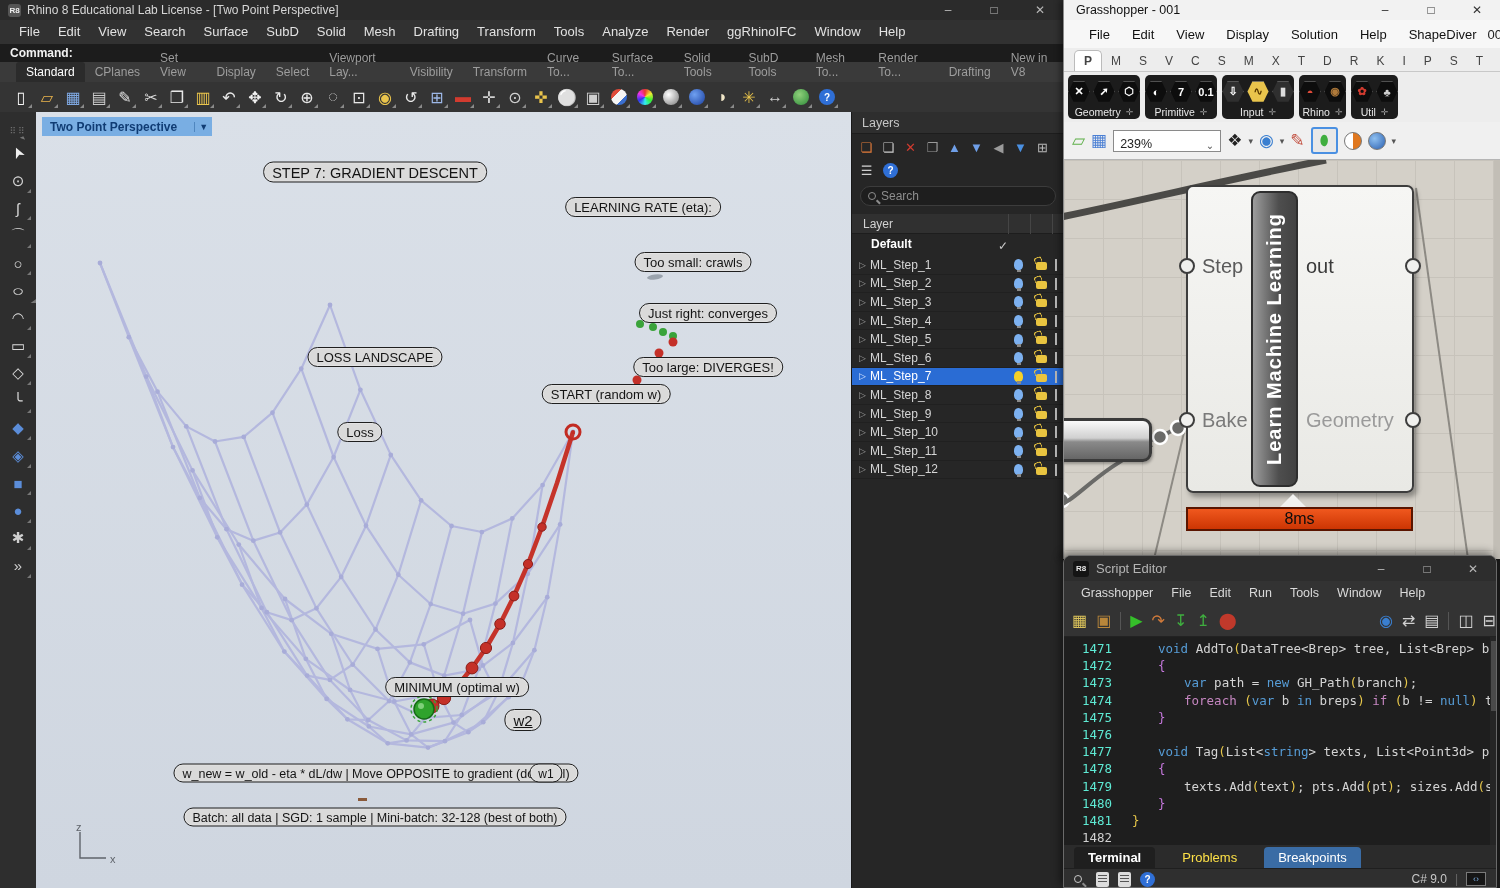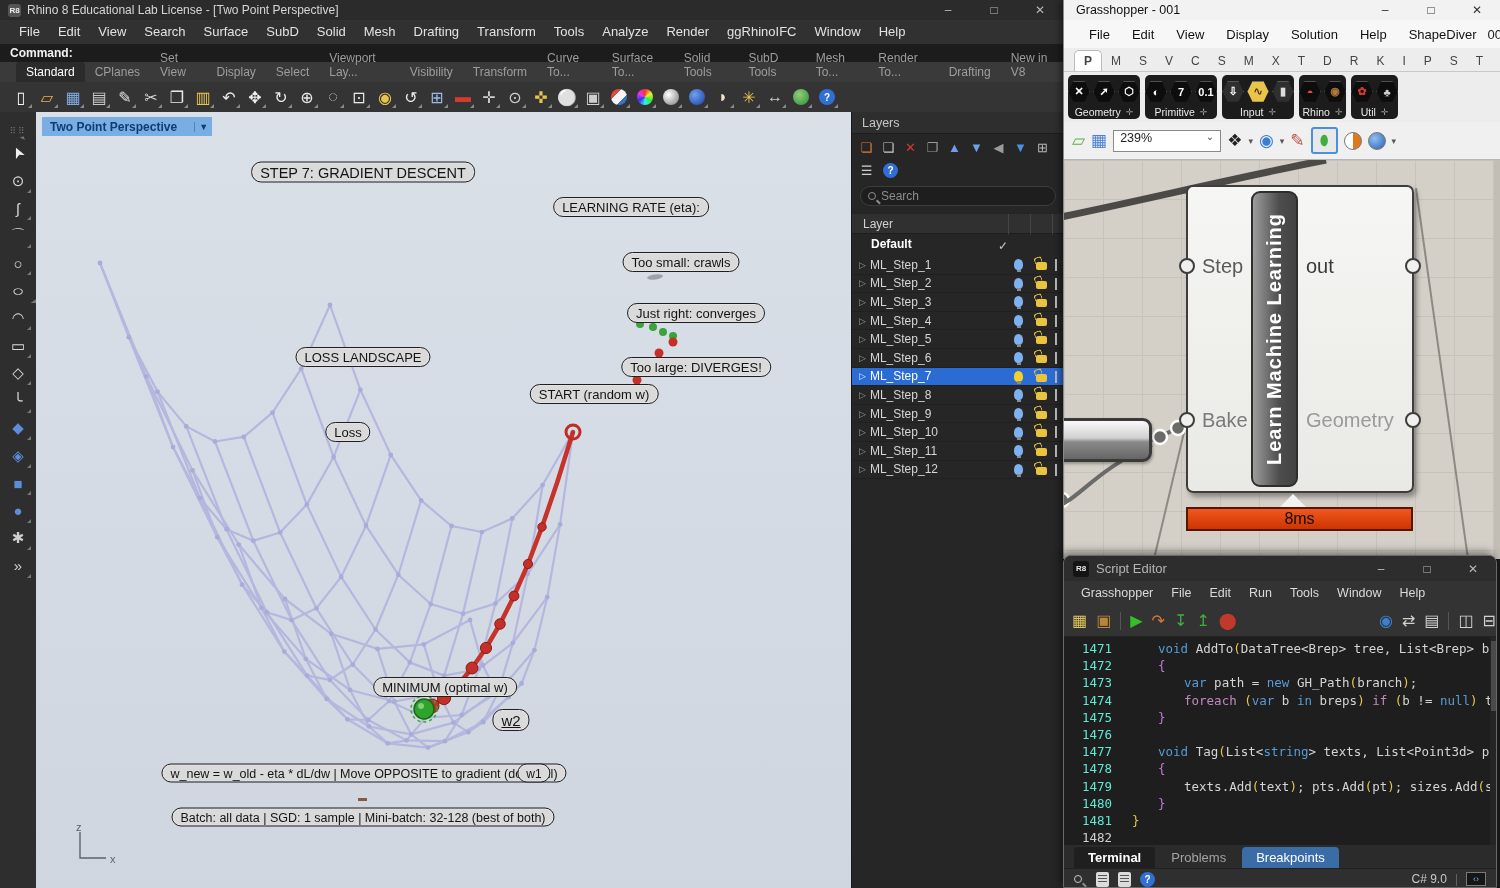--- a/index.html
+++ b/index.html
@@ -45,21 +45,21 @@
   
   #viewport { left:36px; top:112px; width:815px; height:776px;
     background:linear-gradient(#dae0e8,#cfd6e0); overflow:hidden; }
   #vp-title { left:6px; top:5px; height:19px; background:#79aee3; display:flex;
     align-items:center; padding:0 4px 0 8px;gap:11px; }
   #vp-title span { color:#103c74; font-size:12px; font-weight:bold; }
   #vp-title .dd { margin-left:6px; border-left:1px solid #4f86bf; padding-left:4px;
     color:#103c74; font-size:9px; }
   .pill { position:absolute; transform:translate(-50%,-50%); background:#dadada;
     border:1.6px solid #1f1f1f; border-radius:10px; padding:1.5px 8px; color:#141414;
-    white-space:nowrap; box-shadow:0 0 0 1px rgba(255,255,255,.25) inset; }
+    white-space:nowrap; box-shadow:0 0 0 1px rgba(255,255,255,.25) inset;margin-left:12px; }
   #vp-svg { left:0; top:0; }
   #vp-axis { left:36px; top:710px; width:60px; height:55px; color:#5f646b; font-size:11px; }
 
   
   #layers-panel { left:851px; top:112px; width:212px; height:776px; background:#262626;
     border-left:1px solid #191919; }
   #layers-title { left:0; top:0; width:100%; height:22px; background:#2e2e2e;
     color:#c6c6c6; font-size:12.5px; line-height:22px; padding-left:10px;
     border-bottom:1px solid #1d1d1d; }
   #layers-toolbar { left:6px; top:24px; width:200px; height:22px; display:flex; gap:5px; align-items:center; }
@@ -117,21 +117,21 @@
   .hex { width:22px; height:22px; background:#0d0d0d; color:#fff; font-weight:bold;
     display:flex; align-items:center; justify-content:center; font-size:11px;
     clip-path:polygon(25% 3%,75% 3%,98% 50%,75% 97%,25% 97%,2% 50%);
     border:1px solid #666; }
   .glabel { color:#e8e8e8; font-size:10.5px; line-height:14px; display:flex; align-items:center; gap:5px; }
   .glabel .plus { color:#9a9a9a; font-size:9px; }
   #gh-canvastb { left:0; top:122px; width:100%; height:38px; background:#f0f0f0;
     border-bottom:1px solid #b5b5b5; display:flex; align-items:center; padding-left:8px; gap:6px; }
   .cicon { font-size:17px; }
   #gh-zoom { width:108px; height:22px; background:#fff; border:1px solid #8a8a8a;
-    display:flex; align-items:flex-start; font-size:12.5px; color:#222; padding:0 6px; }
+    display:flex; align-items:flex-end; font-size:12.5px; color:#222; padding:0 6px; }
   #gh-zoom .dd { margin-left:auto; color:#555; font-size:10px; }
   .sel-box { width:27px; height:27px; border:2px solid #4a90e2; border-radius:3px;
     display:flex; align-items:center; justify-content:center; background:#e8e8e8; }
   #gh-canvas { left:0; top:160px; width:437px; height:399px; background:#d4d0c8;
     background-image:linear-gradient(#c7c3bb 1px,transparent 1px),
                      linear-gradient(90deg,#c7c3bb 1px,transparent 1px);
     background-size:39px 39px; overflow:hidden; }
   #gh-component { left:122px; top:25px; width:228px; height:308px;
     background:linear-gradient(#f6f6f4,#e9e9e5); border:2px solid #3d3d3d;
     border-radius:7px; box-shadow:3px 4px 5px rgba(0,0,0,.35); }
@@ -173,22 +173,22 @@
     font-family:"DejaVu Sans Mono", monospace; font-size:12.5px; padding-top:3px; overflow:hidden; }
   .cline { height:17.2px; line-height:17.2px; white-space:pre; display:flex; }
   .lnum { width:48px; text-align:right; color:#5eead4; flex:none; padding-right:0; }
   .lnum.cur { color:#d0d0d0; }
   .ltext { flex:1; }
   .tok-kw { color:#569cd6; } .tok-ctrl { color:#c586c0; } .tok-pl { color:#d4d4d4; }
   .tok-par { color:#e8c84a; } .tok-br { color:#c678dd; }
   #se-scroll { left:426px; top:81px; width:8px; height:208px; background:#252525; }
   #se-scroll .thumb { position:absolute; left:1px; top:4px; width:6px; height:70px; background:#4a4a4a; }
   #se-tabs { left:0; top:289px; width:100%; height:23px; background:#2b2b2b;
-    display:flex; align-items:flex-end; padding-left:10px; gap:2px; }
-  .se-tab { font-size:13px; padding:3px 14px; color:#a3a3a3; }
+    display:flex; align-items:flex-end; padding-left:10px; gap:13px; }
+  .se-tab { font-size:13px; padding:3px 14px; color:#fde047; }
   .se-tab.terminal { color:#fff; font-weight:bold; background:#1f1f1f; border-radius:4px 4px 0 0; }
   .se-tab.breakpoints { color:#fff; background:#3a6ca5; border-radius:4px 4px 0 0; }
   #se-status { left:0; top:312px; width:100%; height:21px; background:#2f2f2f;
     border-top:1px solid #1f1f1f; display:flex; align-items:center; padding:0 10px; gap:9px; }
   #se-lang { margin-left:auto; color:#c8c8c8; font-size:12px; display:flex; align-items:center; gap:8px; }
   .code-badge { width:20px; height:14px; background:#161616; border:1px solid #7a7a7a;
     color:#7fb2e8; font-size:9px; text-align:center; line-height:13px; }
   .doc-ic { width:13px; height:15px; background:#dcdcdc; border-radius:2px; position:relative; }
   .doc-ic::after { content:""; position:absolute; left:2px; top:3px; width:9px; height:1.5px;
     background:#555; box-shadow:0 3px 0 #555, 0 6px 0 #555; }

